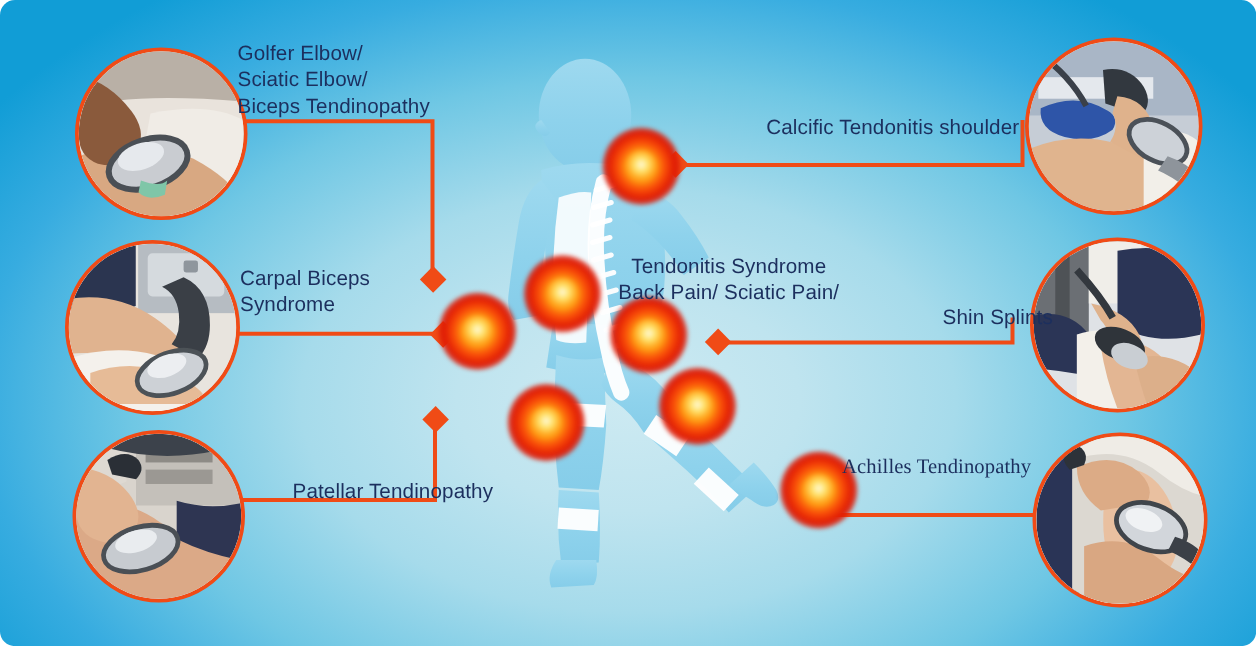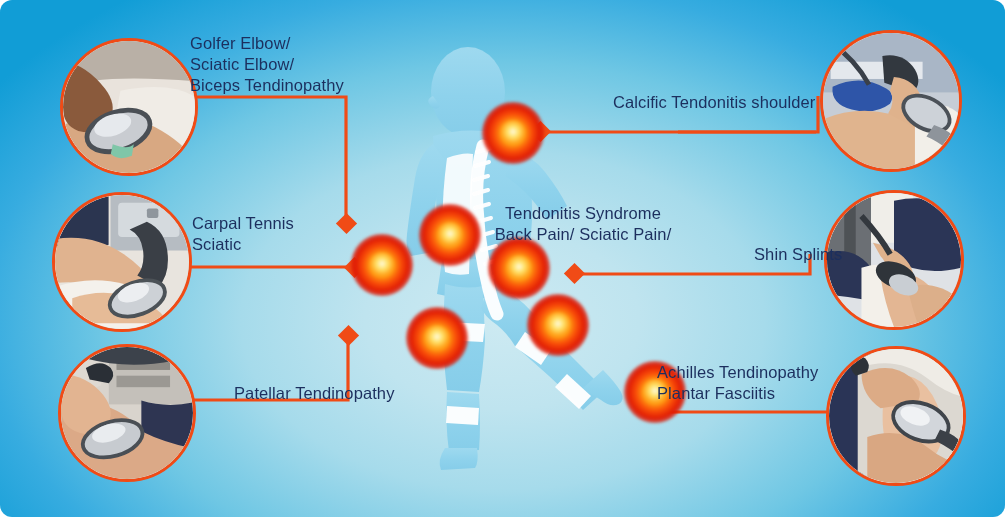--- a/index.html
+++ b/index.html
@@ -67,21 +67,21 @@
 
   
   .label {
     position:absolute;
     color:#1c2f5e;
     font-size:16.5px;
     line-height:21px;
     white-space:nowrap;
     letter-spacing:.1px;
   }
-  .label.r { text-align:left; }
+  .label.r { text-align:right;font-family:Liberation Serif, serif; }
   .label.c { text-align:center; }
 </style>
 </head>
 <body>
 
 <div id="stage">
 
   <div id="figure">
     <svg viewBox="0 0 270 450" xmlns="http://www.w3.org/2000/svg">
       <defs>
@@ -343,39 +343,38 @@
     </div>
   </div>
 
   <div class="label" style="left:190px; top:33px;">
     <div>Golfer Elbow/</div>
     <div>Sciatic Elbow/</div>
     <div>Biceps Tendinopathy</div>
   </div>
 
   <div class="label" style="left:192px; top:213px;">
-    <div>Carpal Tennis</div>
-    <div>Sciatic</div>
+    <div>Carpal Biceps</div>
+    <div>Syndrome</div>
   </div>
 
   <div class="label" style="left:190px; top:383px;margin-left:44px;">
     <div>Patellar Tendinopathy</div>
   </div>
 
   <div class="label" style="left:613px; top:92px;text-align:center;">
     <div>Calcific Tendonitis shoulder</div>
   </div>
 
   <div class="label" style="left:725px; top:244px;margin-left:29px;">
     <div>Shin Splints</div>
   </div>
 
   <div class="label r" style="left:657px; top:362px; width:168px;">
     <div>Achilles Tendinopathy</div>
-    <div>Plantar Fasciitis</div>
   </div>
 
   <div class="label c" style="left:488px; top:203px; width:190px;">
     <div>Tendonitis Syndrome</div>
     <div>Back Pain/ Sciatic Pain/</div>
   </div>
 
 </div>
 
 </body></html>

